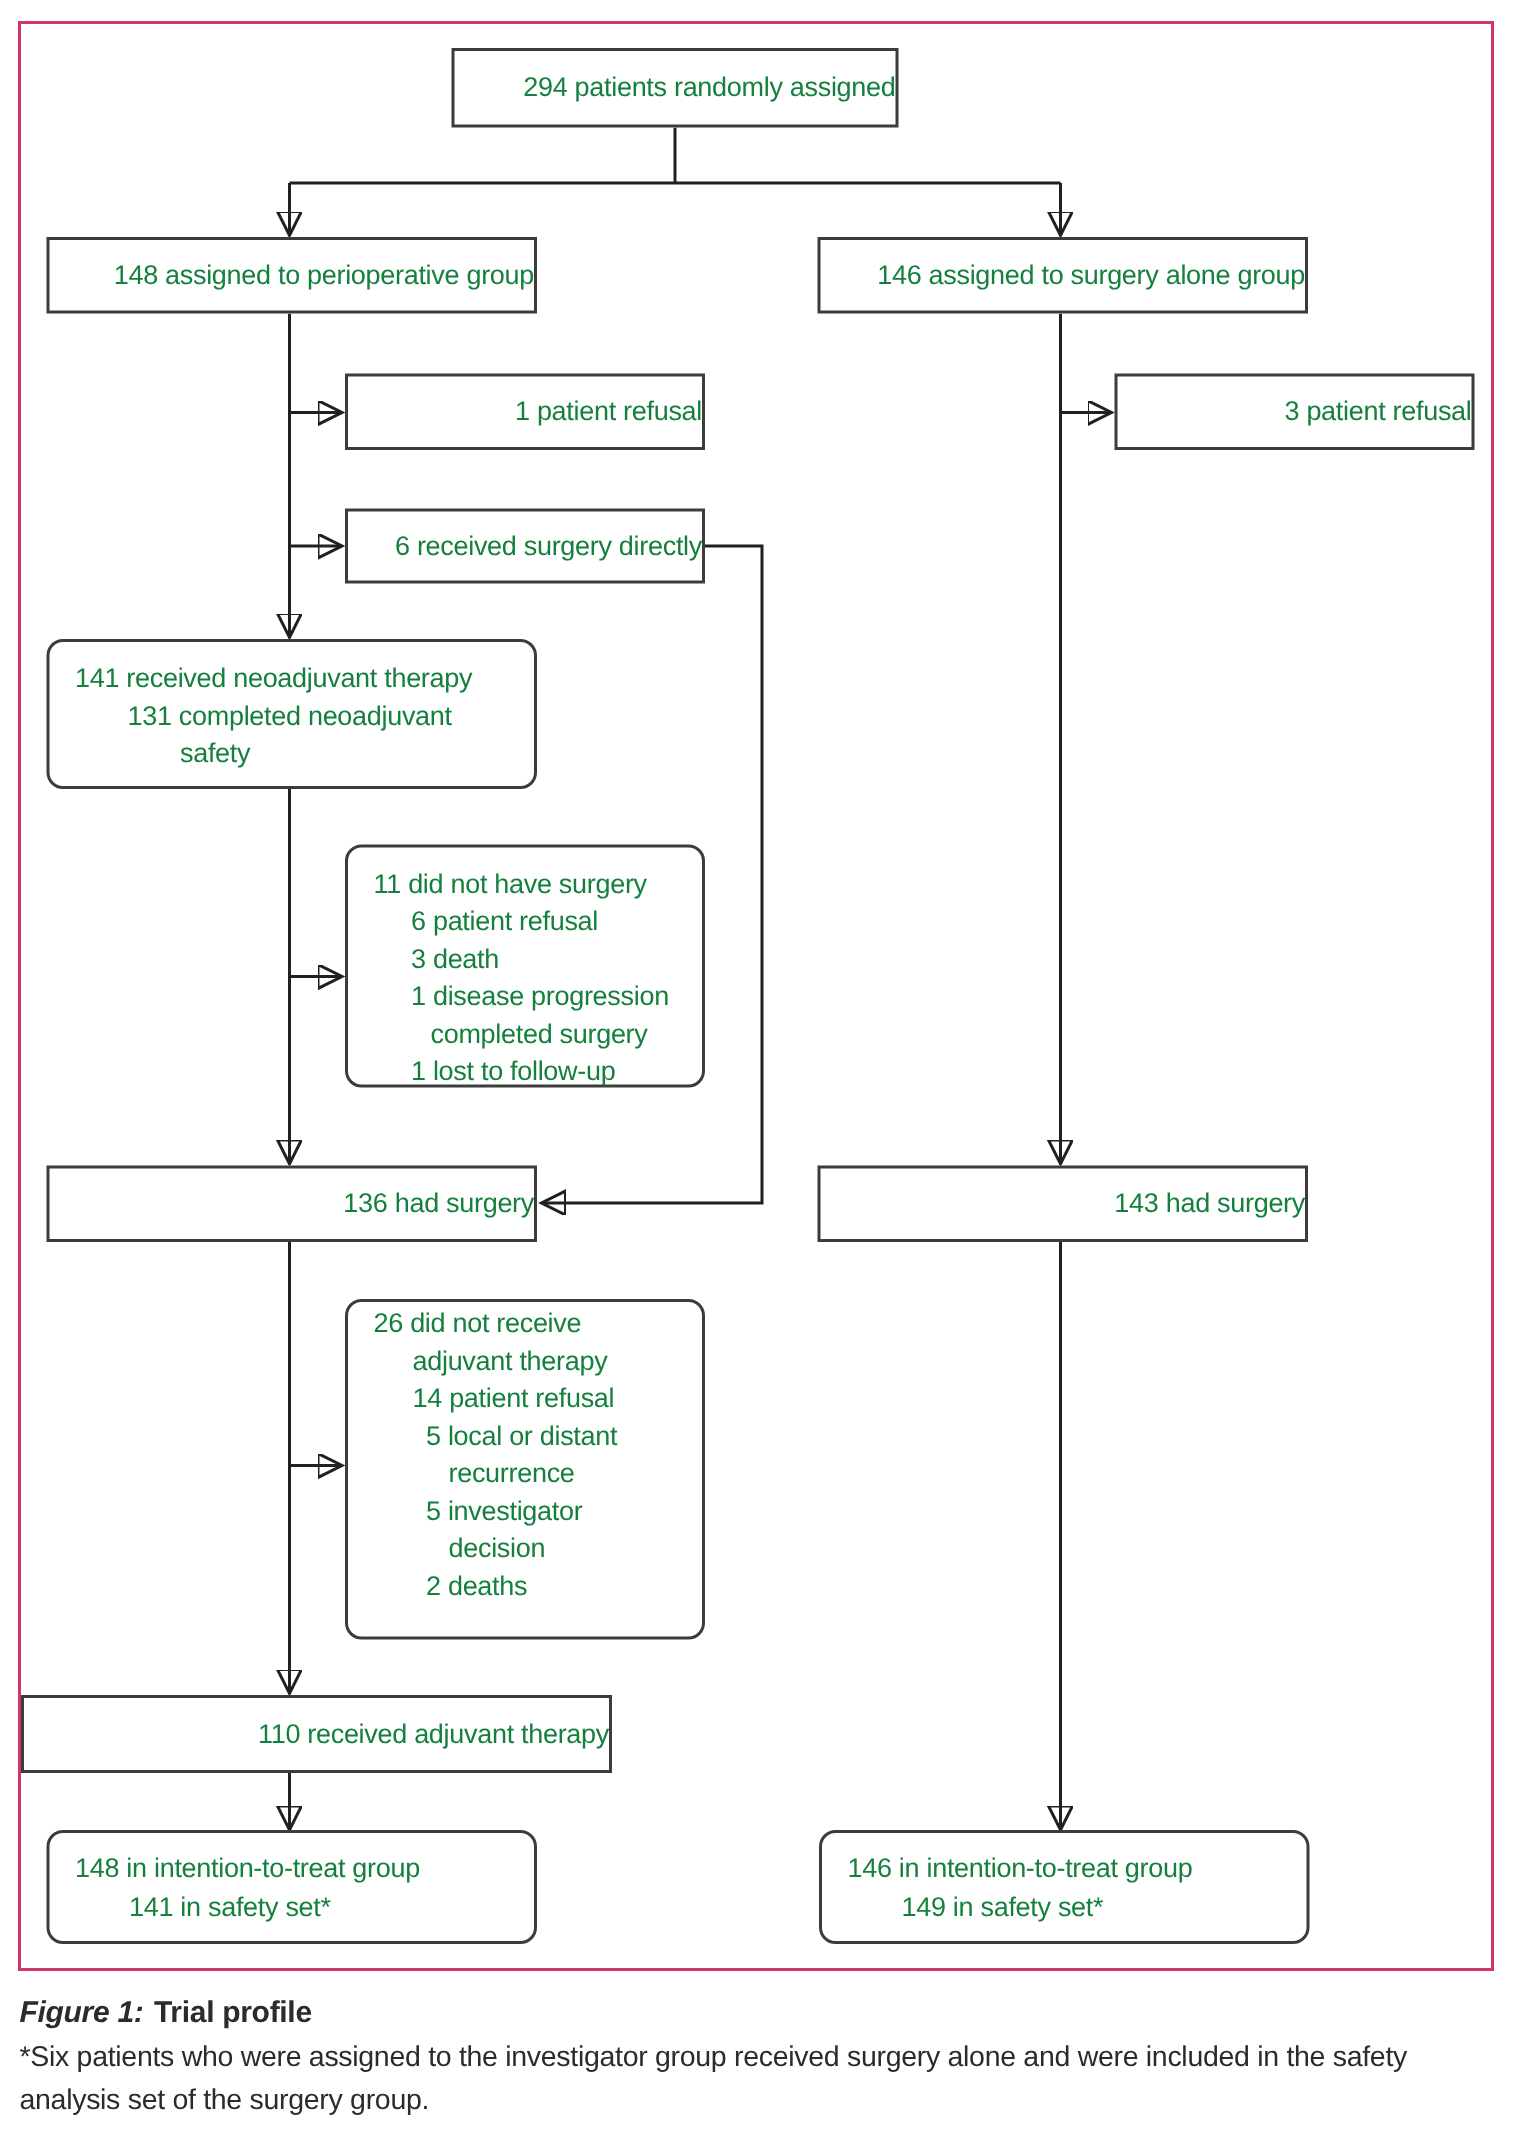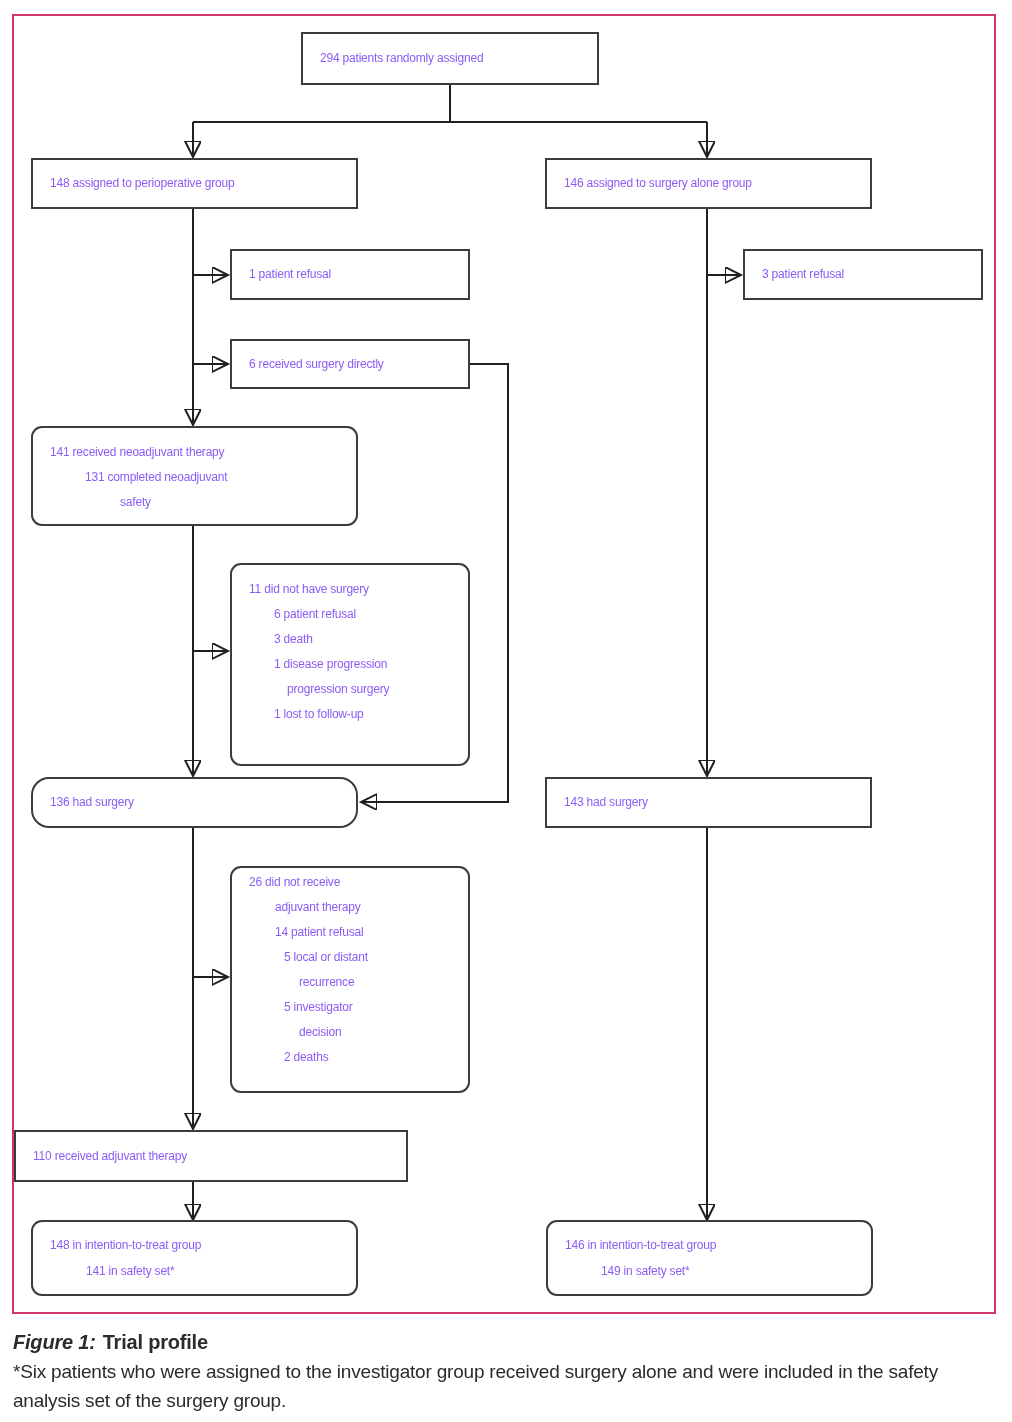--- a/index.html
+++ b/index.html
@@ -3,21 +3,21 @@
 <meta charset="utf-8">
 <style>
   html, body { margin:0; padding:0; background:#ffffff; }
   body { width:1012px; height:1422px; font-family:"Liberation Sans", sans-serif; }
   .figure { position:relative; width:1012px; height:1422px; background:#ffffff; overflow:hidden; color:#363636; }
   .frame { position:absolute; left:12px; top:14px; width:984px; height:1300px;
            border:2px solid #D23764; box-sizing:border-box; background:transparent; }
   svg.connectors { position:absolute; left:0; top:0; }
   svg.connectors path { stroke:#231F20; stroke-width:2; fill:none; }
   .bx { position:absolute; box-sizing:border-box; border:2px solid #3C3C3C; background:#ffffff;
-        font-size:12px; letter-spacing:-0.2px; color:#8b5cf6; }
+        font-size:18px; letter-spacing:-0.2px; color:#15803d;justify-content:flex-end; }
   .sl { display:flex; align-items:center; padding-left:17px; }
   .ml { padding-left:17px;border-radius:11px; }
   .bx .line { line-height:25px; white-space:nowrap; }
   .bx.itt .line { line-height:26px; }
   .caption { position:absolute; left:13px; top:1331px; font-size:20px; font-weight:bold;
              color:#2B2B2B; letter-spacing:-0.2px; white-space:nowrap; }
   .cap-label { font-style:italic; margin-right:7px; }
   .footnote { position:absolute; left:13px; top:1358px; width:992px; font-size:19px;
               line-height:28.5px; color:#2B2B2B; letter-spacing:-0.2px; }
 </style>
@@ -75,30 +75,30 @@
   <div class="bx sl" style="left:230px; top:339px; width:240px; height:50px;">
     <div class="line">6 received surgery directly</div>
   </div>
 
   <div class="bx ml" style="left:31px; top:426px; width:327px; height:100px; padding-top:12px;">
     <div class="line" style="margin-left:0">141 received neoadjuvant therapy</div>
     <div class="line" style="margin-left:35px">131 completed neoadjuvant</div>
     <div class="line" style="margin-left:70px">safety</div>
   </div>
 
-  <div class="bx ml" style="left:230px; top:563px; width:240px; height:203px; padding-top:12px;">
+  <div class="bx ml" style="left:230px; top:563px; width:240px; height:162px; padding-top:12px;">
     <div class="line" style="margin-left:0">11 did not have surgery</div>
     <div class="line" style="margin-left:25px">6 patient refusal</div>
     <div class="line" style="margin-left:25px">3 death</div>
     <div class="line" style="margin-left:25px">1 disease progression</div>
-    <div class="line" style="margin-left:38px">progression surgery</div>
+    <div class="line" style="margin-left:38px">completed surgery</div>
     <div class="line" style="margin-left:25px">1 lost to follow-up</div>
   </div>
 
-  <div class="bx sl" style="left:31px; top:777px; width:327px; height:51px;border-radius:18px;">
+  <div class="bx sl" style="left:31px; top:777px; width:327px; height:51px;">
     <div class="line">136 had surgery</div>
   </div>
 
   <div class="bx sl" style="left:545px; top:777px; width:327px; height:51px;">
     <div class="line">143 had surgery</div>
   </div>
 
   <div class="bx ml" style="left:230px; top:866px; width:240px; height:227px; padding-top:2px;">
     <div class="line" style="margin-left:0">26 did not receive</div>
     <div class="line" style="margin-left:26px">adjuvant therapy</div>

